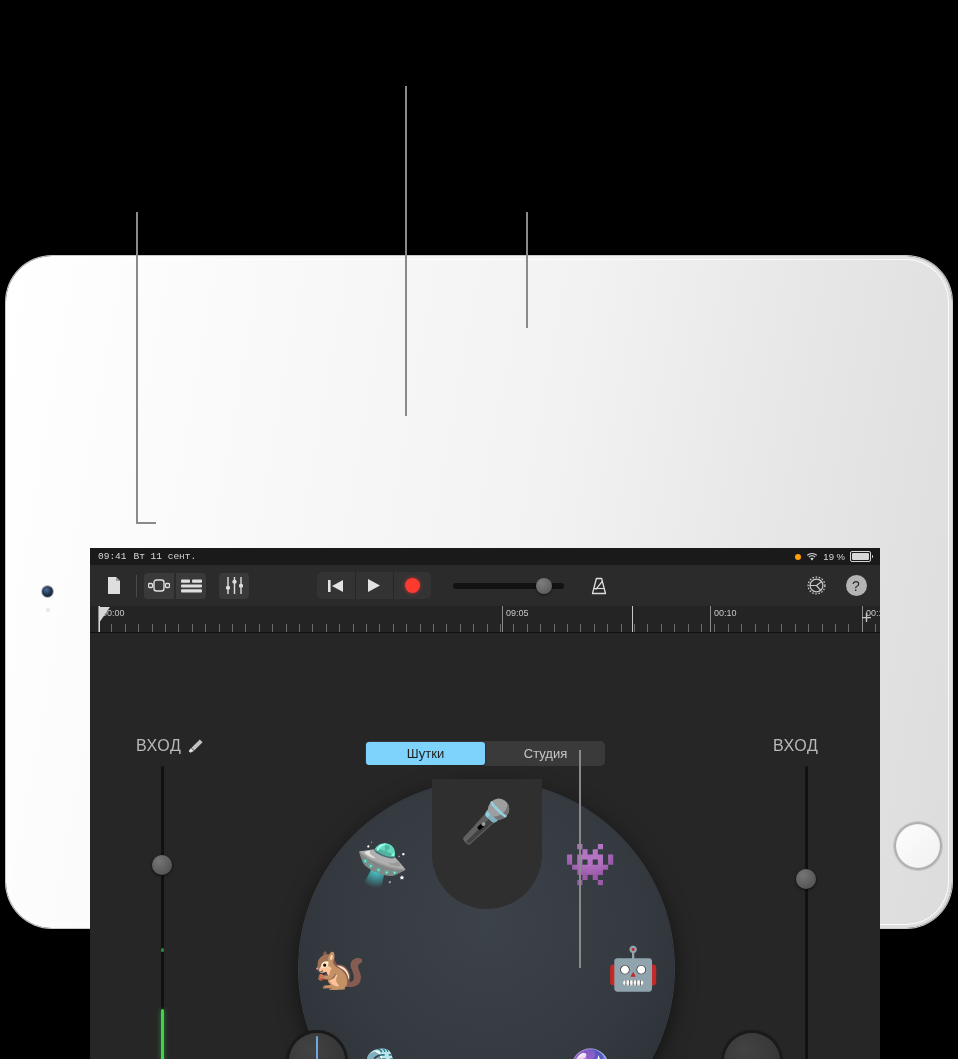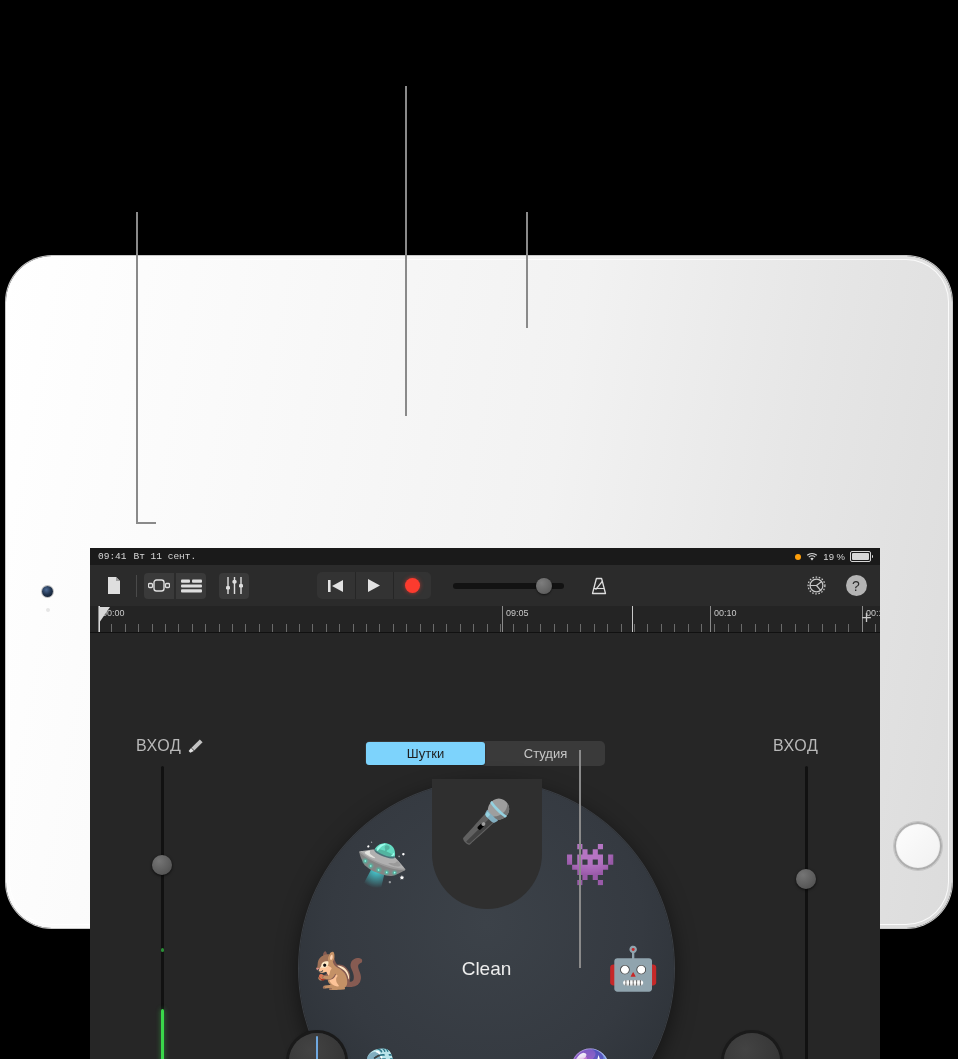--- a/index.html
+++ b/index.html
@@ -329,21 +329,20 @@
       <div class="fader" id="fader-out"></div>
       <div class="fader-knob" id="knob-out"></div>
 
       <div id="segmented">
         <div class="sel">Шутки</div>
         <div>Студия</div>
       </div>
 
       <div id="wheel">
         <div id="wheel-notch"></div>
-        <div id="wheel-label">Clean</div>
         <div id="slothost">
             <div class="slot" style="left: 187.5px; top: 40.5px;">🎤</div>
             <div class="slot" style="left: 291.445px; top: 83.5553px;">👾</div>
             <div class="slot" style="left: 334.5px; top: 187.5px;">🤖</div>
             <div class="slot" style="left: 291.445px; top: 291.445px;">🔮</div>
             <div class="slot" style="left: 83.5553px; top: 291.445px;">🎙️</div>
             <div class="slot" style="left: 40.5px; top: 187.5px;">🐿️</div>
             <div class="slot" style="left: 83.5553px; top: 83.5553px;">🛸</div>
           </div>
       </div>

